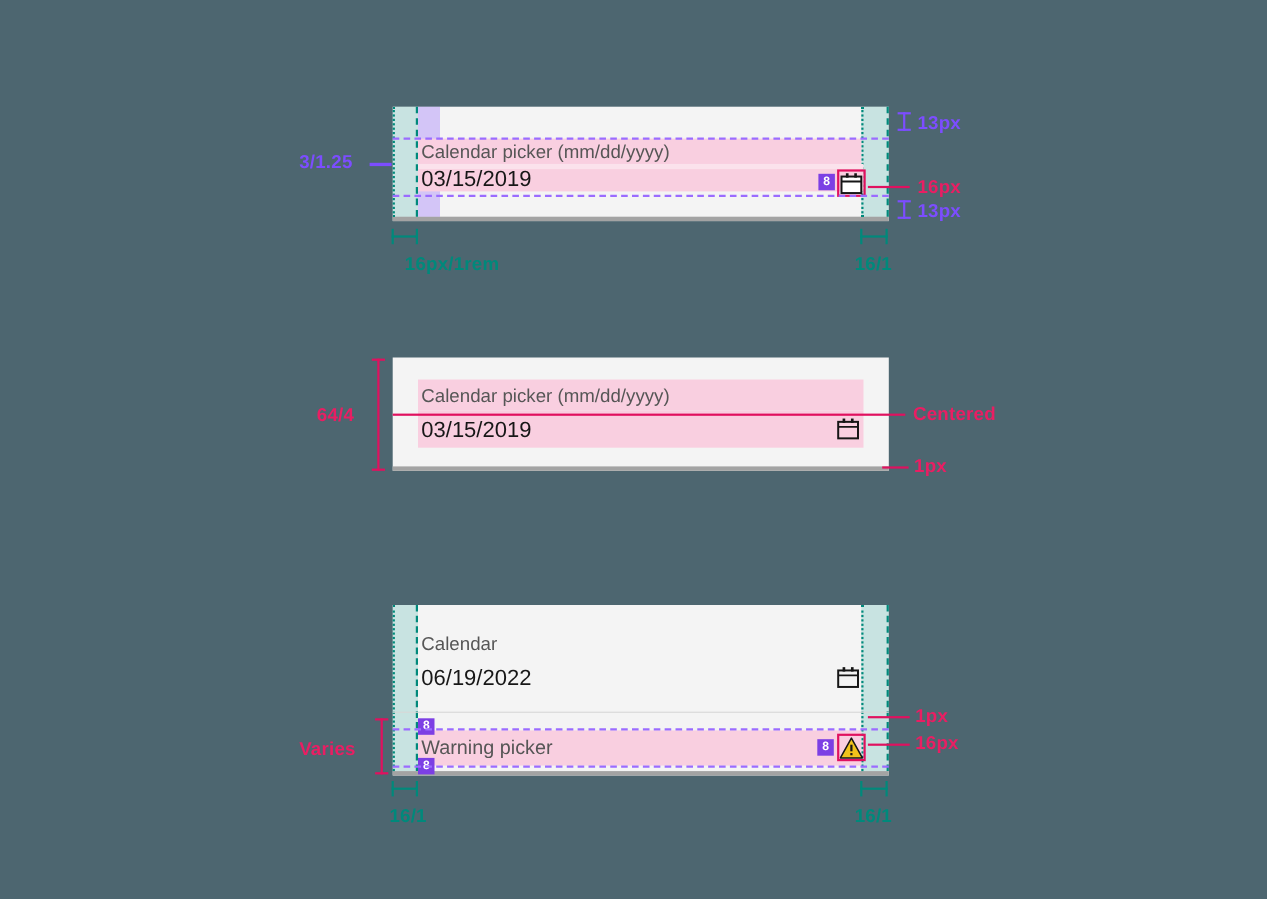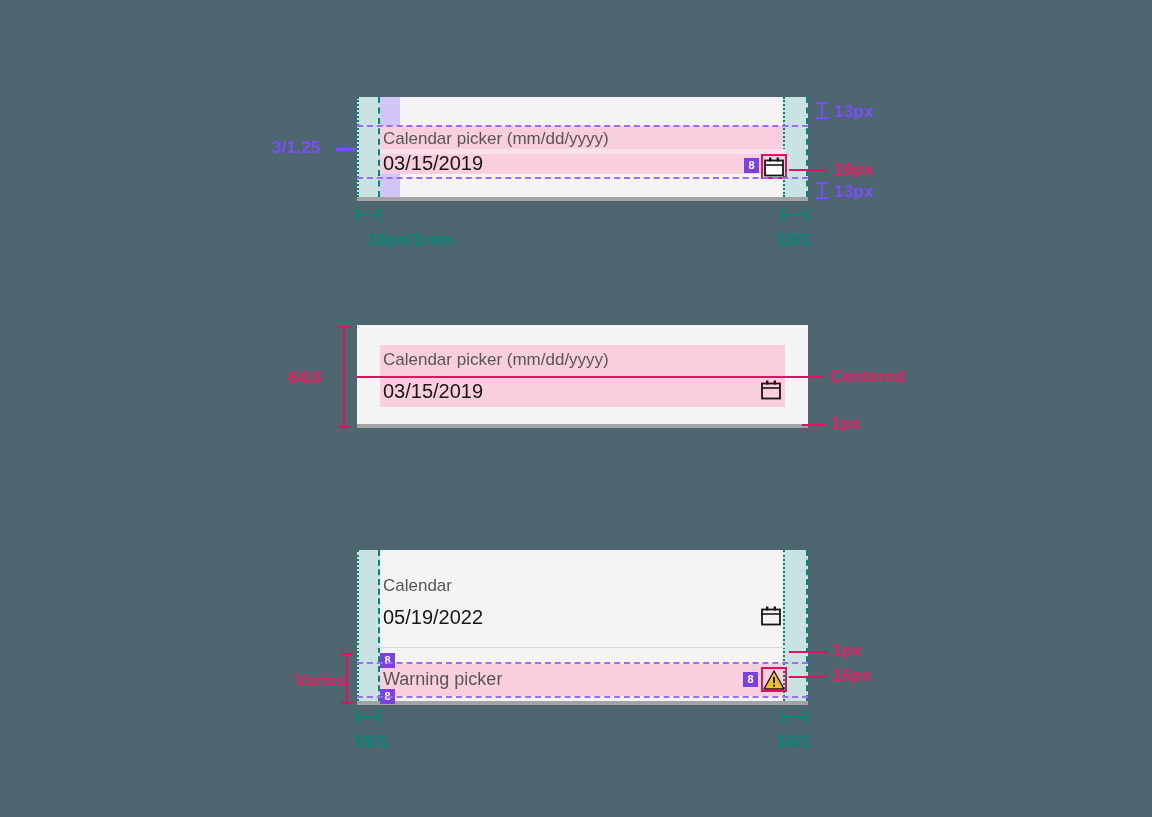--- a/index.html
+++ b/index.html
@@ -211,21 +211,21 @@
 
 <div class="lead-h" style="left:802px; top:424px; width:24px;"></div>
 <span class="anno-pink abs" style="left:831px; top:414px;">1px</span>
 
 <div class="card bordered" style="left:357px; top:550px; width:451px; height:155px;">
 
   <div class="pad-band" style="left:0; width:23px;"></div>
   <div class="pad-band" style="right:0; width:25px;"></div>
 
   <span class="fld-label" style="left:26px; top:26px;">Calendar</span>
-  <span class="fld-value" style="left:26px; top:56px;">05/19/2022</span>
+  <span class="fld-value" style="left:26px; top:56px;">06/19/2022</span>
 
   <span class="cal-ico" style="left:403px; top:55px;">
     <svg width="22" height="22" viewBox="0 0 22 22">
       <rect x="2" y="4.5" width="18" height="15" fill="none" stroke="#161616" stroke-width="1.8"></rect>
       <line x1="2" y1="9" x2="20" y2="9" stroke="#161616" stroke-width="1.6"></line>
       <rect x="6" y="1.5" width="2.4" height="4" fill="#161616"></rect>
       <rect x="13.6" y="1.5" width="2.4" height="4" fill="#161616"></rect>
     </svg>
   </span>
 
@@ -246,21 +246,21 @@
       <rect x="10" y="8" width="2" height="6" fill="#161616"></rect>
       <rect x="10" y="15.6" width="2" height="2" fill="#161616"></rect>
     </svg>
   </span>
 
   <div class="hguide" style="top:112px;"></div>
   <div class="hguide" style="top:146px;"></div>
 </div>
 
 <div class="vmeas" style="left:346px; top:653px; height:51px;"></div>
-<span class="anno-pink abs" style="left:272px; top:671px;margin-left:23px;">Varies</span>
+<span class="anno-pink abs" style="left:272px; top:671px;">Varies</span>
 
 <div class="lead-h" style="left:789px; top:651px; width:38px;"></div>
 <span class="anno-pink abs" style="left:832px; top:641px;">1px</span>
 
 <div class="lead-h" style="left:789px; top:676px; width:38px;"></div>
 <span class="anno-pink abs" style="left:832px; top:666px;">16px</span>
 
 <div class="hmeas" style="left:356px; top:716px; width:24px;"></div>
 <span class="anno-teal abs" style="left:354px; top:732px;">16/1</span>
 

